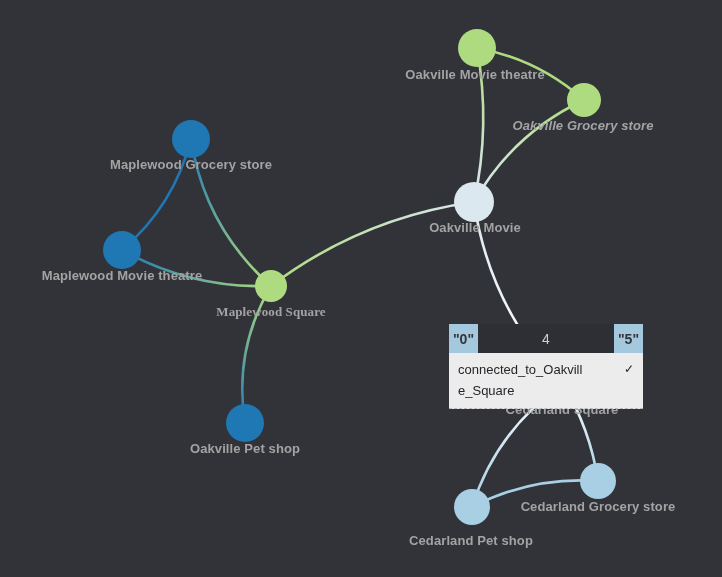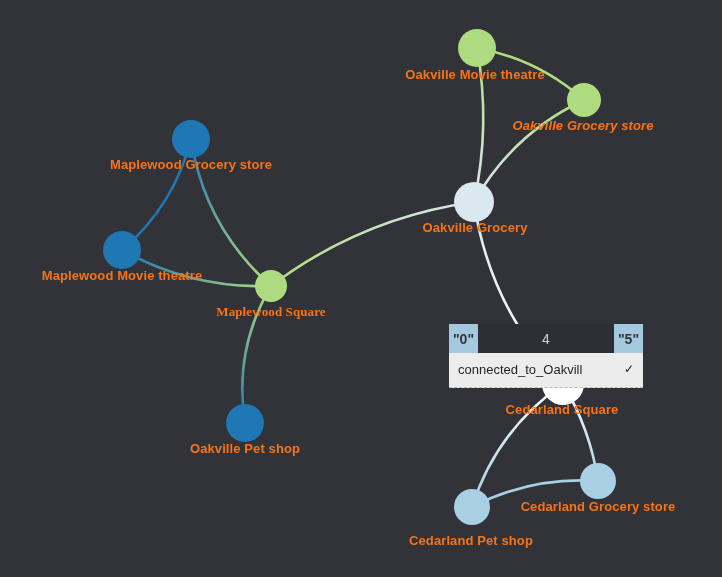--- a/index.html
+++ b/index.html
@@ -17,21 +17,21 @@
   }
   #graph-svg {
     position: absolute;
     left: 0;
     top: 0;
     width: 722px;
     height: 577px;
   }
   .node-label {
     position: absolute;
-    color: #f97316;
+    color: #a3a3a3;
     font-family: "Liberation Sans", sans-serif;
     font-size: 13px;
     font-weight: bold;
     white-space: nowrap;
     transform: translate(-50%, 0);
     letter-spacing: 0.1px;
   }
   
   #edge-popup {
     position: absolute;
@@ -175,33 +175,36 @@
       </g>
   </svg>
 
   <div id="labels-layer">
       <div class="node-label" style="left: 191px; top: 157px;">Maplewood Grocery store</div>
       <div class="node-label" style="left: 122px; top: 268px;">Maplewood Movie theatre</div>
       <div class="node-label" style="left: 271px; top: 304px; font-family: Liberation Serif, serif;">Maplewood Square</div>
       <div class="node-label" style="left: 245px; top: 441px;">Oakville Pet shop</div>
       <div class="node-label" style="left: 475px; top: 67px;">Oakville Movie theatre</div>
       <div class="node-label" style="left: 583px; top: 118px; font-style: italic;">Oakville Grocery store</div>
-      <div class="node-label" style="left: 475px; top: 220px;">Oakville Grocery</div>
+      <div class="node-label" style="left: 475px; top: 220px;">Oakville Movie</div>
       <div class="node-label" style="left: 562px; top: 402px; text-align: right;">Cedarland Square</div>
       <div class="node-label" style="left: 471px; top: 525px; margin-top: 8px;">Cedarland Pet shop</div>
       <div class="node-label" style="left: 598px; top: 499px;">Cedarland Grocery store</div>
     </div>
 
   <div id="edge-popup">
     <div class="popup-header">
       <div class="popup-endcap">"0"</div>
       <div class="popup-midvalue">4</div>
       <div class="popup-endcap">"5"</div>
     </div>
     <div class="popup-body">
       <div class="popup-row">
         <div class="popup-row-text">connected_to_Oakvill</div>
         <div class="popup-check">✓</div>
       </div>
+      <div class="popup-row">
+        <div class="popup-row-text">e_Square</div>
+      </div>
     </div>
   </div>
 
 </div>
 
 </body></html>

